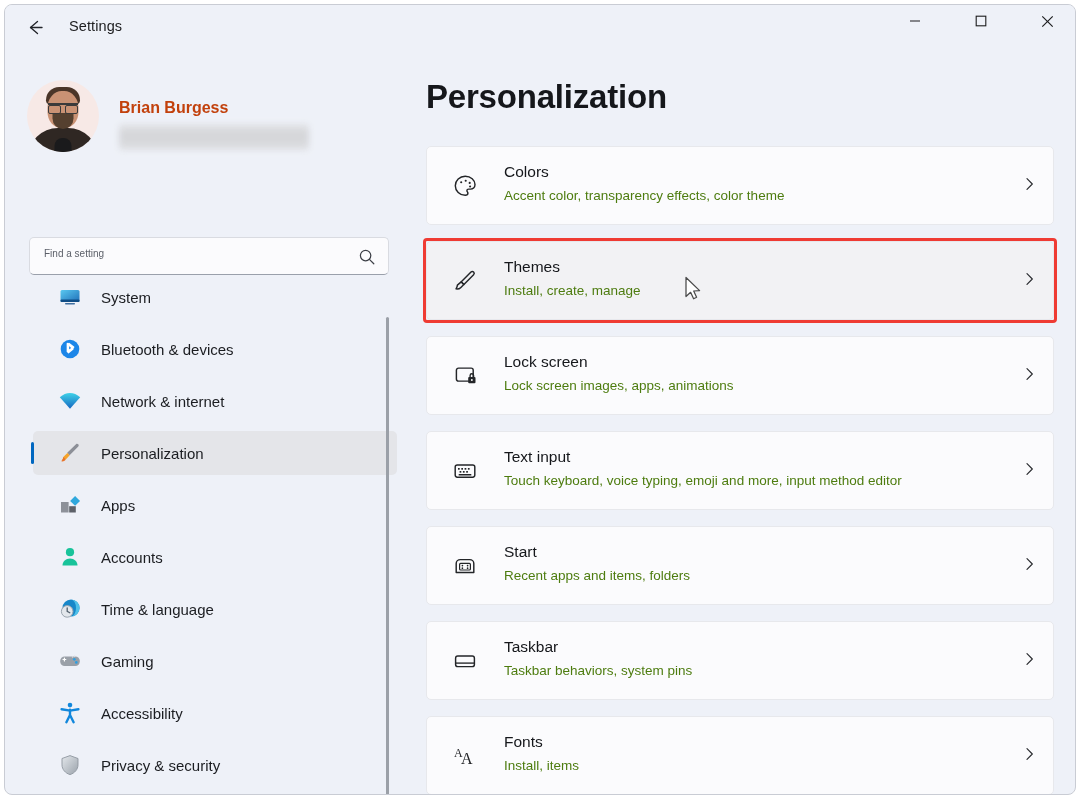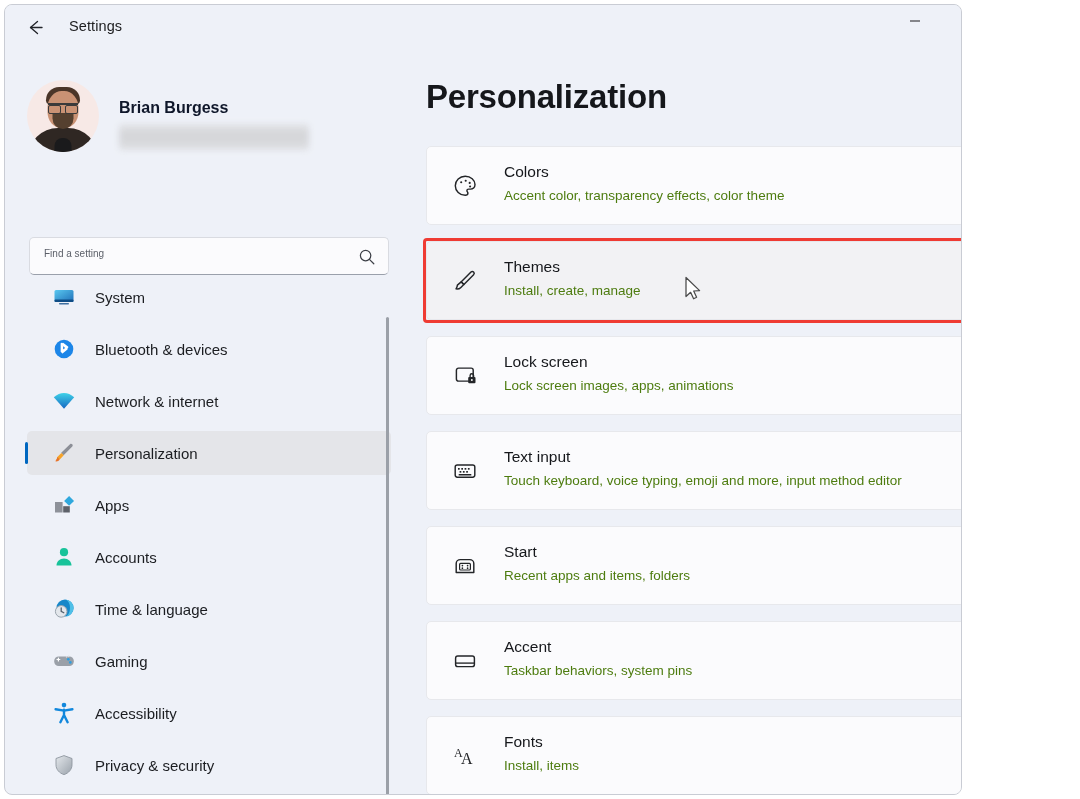--- a/index.html
+++ b/index.html
@@ -9,21 +9,21 @@
     height: 799px;
     overflow: hidden;
     background: #ffffff;
     font-family: "Liberation Sans", sans-serif;
   }
 
   #window {
     position: absolute;
     left: 4px;
     top: 4px;
-    width: 958px;
+    width: 1072px;
     height: 791px;
     background: #eef1f8;
     border-radius: 8px;
     border: 1px solid #c9ccd4;
     overflow: hidden;
   }
 
   
   #titlebar {
     position: absolute;
@@ -141,21 +141,21 @@
     width: 17px; height: 20px;
     border-radius: 8px 8px 0 0;
     background: #1a1a1c;
   }
 
   #user-name {
     position: absolute;
     left: 92px; top: 19px;
     font-size: 16px;
     font-weight: bold;
-    color: #0f172a;
+    color: #c2410c;
   }
   #user-email-redacted {
     position: absolute;
     left: 92px; top: 44px;
     width: 190px; height: 26px;
     border-radius: 3px;
     background: linear-gradient(180deg,#e2e3e6 0%,#d2d3d6 45%,#dedfe2 100%);
     filter: blur(3px);
     opacity: .95;
   }
@@ -181,21 +181,21 @@
   }
 
   #nav-list {
     position: absolute;
     left: 0; top: 212px;
     width: 400px;
     height: 535px;
   }
   .nav-item {
     position: absolute;
-    left: 22px;
+    left: 28px;
     width: 364px;
     height: 44px;
     display: flex;
     align-items: center;
     border-radius: 5px;
     cursor: pointer;
   }
   .nav-item.active { background: #e4e5e9; }
   .nav-item .accent {
     position: absolute;
@@ -609,21 +609,21 @@
         </span>
       </div>
 
       <div class="card" style="top:475px">
         <span class="card-icon">
           <svg width="30" height="30" viewBox="0 0 30 30">
             <rect x="5.6" y="10" width="18.8" height="10.6" rx="2.2" fill="none" stroke="#232528" stroke-width="1.45"></rect>
             <line x1="5.6" y1="17.1" x2="24.4" y2="17.1" stroke="#232528" stroke-width="1.35"></line>
           </svg>
         </span>
-        <span class="card-title">Accent</span>
+        <span class="card-title">Taskbar</span>
         <span class="card-sub">Taskbar behaviors, system pins</span>
         <span class="card-chevron">
           <svg width="15" height="15" viewBox="0 0 15 15">
             <path d="M5 2.2 L10.3 7.5 L5 12.8" stroke="#2b2d31" stroke-width="1.2" fill="none" stroke-linecap="round" stroke-linejoin="round"></path>
           </svg>
         </span>
       </div>
 
       <div class="card" style="top:570px">
         <span class="card-icon">

